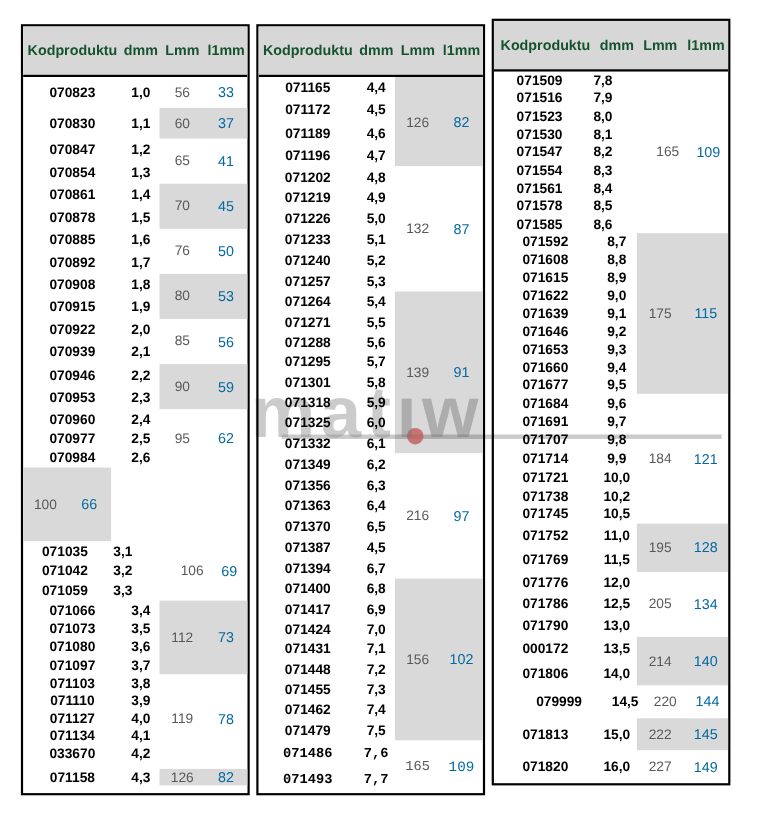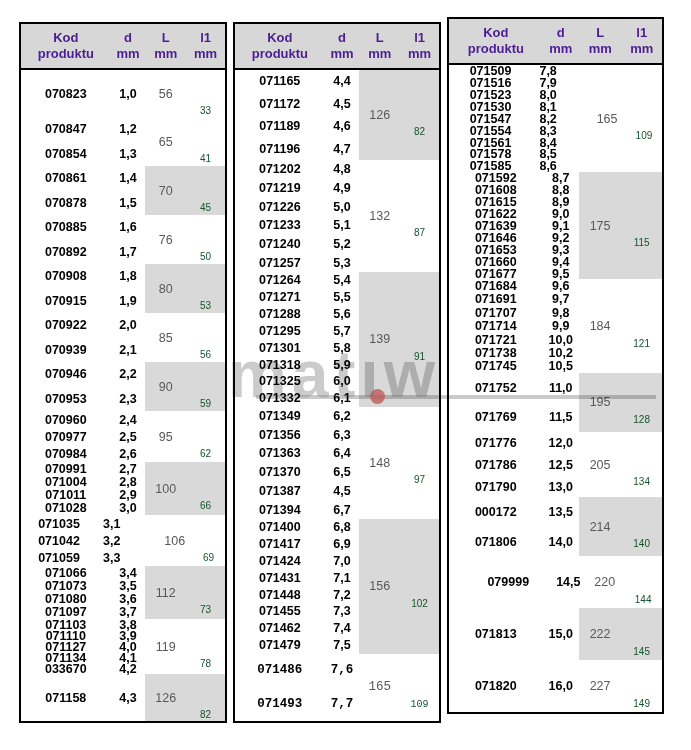--- a/index.html
+++ b/index.html
@@ -24,40 +24,40 @@
   #t2 { left:233px; top:22px; width:208px; height:701px; }
   #t3 { left:447px; top:17px; width:217px; height:697px; }
 
   .thead {
     flex:0 0 44px;
     display:flex;
     background:#d7d7d7;
     border-bottom:2px solid #000000;
   }
   .hc {
-    display:flex; flex-direction:column;
+    display:flex; flex-direction:row;
     justify-content:center; align-items:center;
-    font-weight:bold; font-size:13px; line-height:16px; color:#4c1d95;
+    font-weight:bold; font-size:13px; line-height:16px; color:#14532d;
   }
   .c-code { width:44%; }
   .c-d    { width:17%; }
   .c-L    { width:20%; }
   .c-l1   { width:19%; }
 
   .tbody { flex:1 1 auto; display:flex; flex-direction:column; }
 
   .group { display:flex; min-height:0; }
   .gleft { width:61%; display:flex; flex-direction:column; }
   .row   { flex:1 1 0; display:flex; align-items:center; min-height:0; }
   .code  { width:72%; text-align:center; font-weight:bold; font-size:12.5px; color:#000; }
   .dv    { width:28%; text-align:center; font-weight:bold; font-size:12.5px; color:#000; }
   .gright{ width:39%; display:flex; align-items:center; }
   .gright.shaded { background:#d9d9d9; }
   .Lv  { width:51%; text-align:center; font-size:12.5px; color:#595959; }
-  .l1v { width:49%; text-align:center; font-size:10px; color:#14532d;margin-top:34px; }
+  .l1v { width:49%; text-align:center; font-size:13px; color:#0369a1; }
 
   .watermark {
     position:absolute; inset:0;
     pointer-events:none;
     mix-blend-mode:multiply;
     z-index:5;
   }
   .wm-text {
     position:absolute; left:228px; top:341px;
     font-size:66px; font-weight:bold; letter-spacing:5px;
@@ -105,20 +105,32 @@
             <div class="row">
               <div class="code">070823</div>
               <div class="dv">1,0</div>
             </div>
           </div>
           <div class="gright">
             <div class="Lv">56</div>
             <div class="l1v">33</div>
           </div>
         </div>
+        <div class="group" style="flex-grow: 1;">
+          <div class="gleft">
+            <div class="row">
+              <div class="code">070830</div>
+              <div class="dv">1,1</div>
+            </div>
+          </div>
+          <div class="gright shaded">
+            <div class="Lv">60</div>
+            <div class="l1v">37</div>
+          </div>
+        </div>
         <div class="group" style="flex-grow: 2;">
           <div class="gleft">
             <div class="row">
               <div class="code">070847</div>
               <div class="dv">1,2</div>
             </div>
             <div class="row">
               <div class="code">070854</div>
               <div class="dv">1,3</div>
             </div>
@@ -222,38 +234,20 @@
               <div class="code">070984</div>
               <div class="dv">2,6</div>
             </div>
           </div>
           <div class="gright">
             <div class="Lv">95</div>
             <div class="l1v">62</div>
           </div>
         </div>
         <div class="group" style="flex-grow: 4;">
-          <div class="gleft">
-            <div class="row">
-              <div class="code">070991</div>
-              <div class="dv">2,7</div>
-            </div>
-            <div class="row">
-              <div class="code">071004</div>
-              <div class="dv">2,8</div>
-            </div>
-            <div class="row">
-              <div class="code">071011</div>
-              <div class="dv">2,9</div>
-            </div>
-            <div class="row">
-              <div class="code">071028</div>
-              <div class="dv">3,0</div>
-            </div>
-          </div>
           <div class="gright shaded">
             <div class="Lv">100</div>
             <div class="l1v">66</div>
           </div>
         </div>
         <div class="group" style="flex-grow: 3; gap: 31px;">
           <div class="gleft">
             <div class="row">
               <div class="code">071035</div>
               <div class="dv">3,1</div>
@@ -317,21 +311,21 @@
             <div class="row">
               <div class="code">033670</div>
               <div class="dv">4,2</div>
             </div>
           </div>
           <div class="gright">
             <div class="Lv">119</div>
             <div class="l1v">78</div>
           </div>
         </div>
-        <div class="group" style="flex-grow: 1;">
+        <div class="group" style="flex-grow: 1; align-items: center;">
           <div class="gleft">
             <div class="row">
               <div class="code">071158</div>
               <div class="dv">4,3</div>
             </div>
           </div>
           <div class="gright shaded">
             <div class="Lv">126</div>
             <div class="l1v">82</div>
           </div>
@@ -476,21 +470,21 @@
             <div class="row">
               <div class="code">071387</div>
               <div class="dv">4,5</div>
             </div>
             <div class="row">
               <div class="code">071394</div>
               <div class="dv">6,7</div>
             </div>
           </div>
           <div class="gright">
-            <div class="Lv">148</div>
+            <div class="Lv">216</div>
             <div class="l1v">97</div>
           </div>
         </div>
         <div class="group" style="flex-grow: 8;">
           <div class="gleft">
             <div class="row">
               <div class="code">071400</div>
               <div class="dv">6,8</div>
             </div>
             <div class="row">

